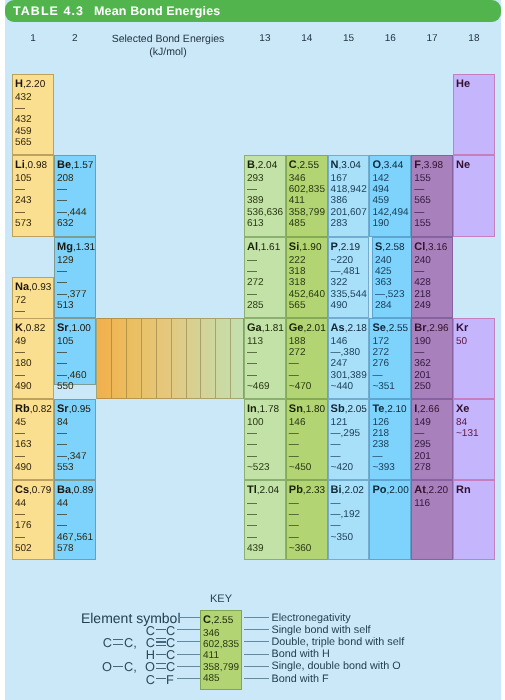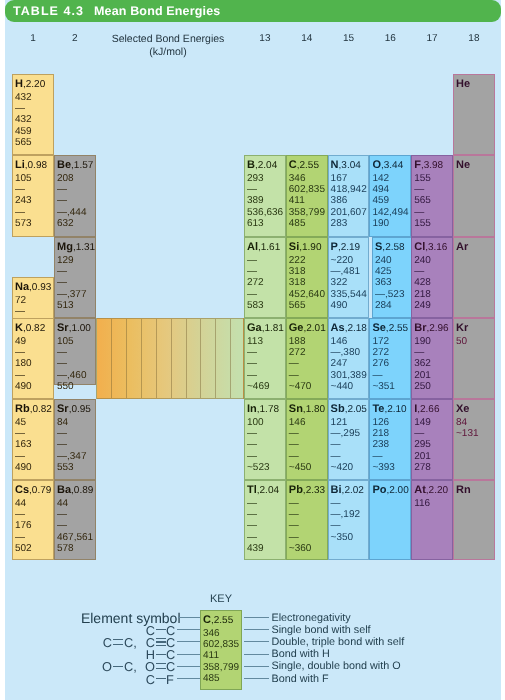--- a/index.html
+++ b/index.html
@@ -8,23 +8,23 @@
   #bg{position:absolute;left:5px;top:0;width:496px;height:700px;background:#CBE8F9;}
   #titlebar{position:absolute;left:5px;top:0;width:496px;height:22px;background:#51B44D;border-radius:9px;}
   .tno{position:absolute;left:8px;top:4px;font-size:12.5px;font-weight:bold;color:#fff;letter-spacing:1.05px;}
   .ttl{position:absolute;left:89px;top:4px;font-size:12.5px;font-weight:bold;color:#fff;letter-spacing:.15px;}
 
   .colhdr{position:absolute;top:33px;width:24px;margin-left:-12px;text-align:center;font-size:10px;color:#22343f;}
   #ctrhdr{position:absolute;left:88px;top:33px;width:160px;text-align:center;font-size:10.5px;color:#22343f;line-height:13px;}
 
   #table{position:absolute;left:12px;top:74px;width:482px;height:486px;}
   .cell{position:absolute;box-sizing:border-box;border:1px solid rgba(130,100,45,.50);}
-  .g1{background:#FADF90;} .g2{background:#a3a3a3;}
+  .g1{background:#FADF90;} .g2{background:#7dd3fc;}
   .g13{background:#C3E2A8;} .g14{background:#B2D473;} .g15{background:#A9E0F9;}
-  .g16{background:#7dd3fc;} .g17{background:#A881BC;} .g18{background:#a3a3a3;}
+  .g16{background:#7dd3fc;} .g17{background:#A881BC;} .g18{background:#c4b5fd;}
   .g13,.g14{border-color:rgba(95,135,65,.55);}
   .g15,.g16{border-color:rgba(60,120,165,.5);}
   .g17{border-color:rgba(115,82,145,.65);} .g18{border-color:rgba(200,90,150,.6);}
   .sym{position:absolute;left:2px;top:3.5px;font-weight:bold;font-size:11px;color:#1b1409;line-height:11px;}
   .en{font-weight:normal;font-size:10px;}
   .en:before{content:",";}
   .val{position:absolute;left:2px;font-size:10px;color:#34280f;white-space:nowrap;line-height:10px;}
   .v0{top:17.8px;} .v1{top:29.1px;} .v2{top:40.4px;} .v3{top:51.7px;} .v4{top:63px;}
   .g13 .sym,.g14 .sym{color:#182208;} .g15 .sym,.g16 .sym{color:#0e2636;}
   .g17 .sym,.g18 .sym{color:#33102c;}
@@ -172,21 +172,21 @@
         <div class="val v2">—</div>
         <div class="val v3">—,377</div>
         <div class="val v4">513</div>
       </div>
 <div class="cell g13" style="left:232px;top:163px;width:41.8px;height:81px;">
         <div class="sym"><span>Al</span><span class="en">1.61</span></div>
         <div class="val v0">—</div>
         <div class="val v1">—</div>
         <div class="val v2">272</div>
         <div class="val v3">—</div>
-        <div class="val v4">583</div>
+        <div class="val v4">285</div>
       </div>
 <div class="cell g14" style="left:273.8px;top:163px;width:41.8px;height:81px;">
         <div class="sym"><span>Si</span><span class="en">1.90</span></div>
         <div class="val v0">222</div>
         <div class="val v1">318</div>
         <div class="val v2">318</div>
         <div class="val v3">452,640</div>
         <div class="val v4">565</div>
       </div>
 <div class="cell g15" style="left:315.6px;top:163px;width:41.8px;height:81px;">
@@ -205,23 +205,20 @@
         <div class="val v3">—,523</div>
         <div class="val v4">284</div>
       </div>
 <div class="cell g17" style="left:399.2px;top:163px;width:41.8px;height:81px;">
         <div class="sym"><span>Cl</span><span class="en">3.16</span></div>
         <div class="val v0">240</div>
         <div class="val v1">—</div>
         <div class="val v2">428</div>
         <div class="val v3">218</div>
         <div class="val v4">249</div>
-      </div>
-<div class="cell g18" style="left:441px;top:163px;width:41.8px;height:81px;">
-        <div class="sym"><span>Ar</span></div>
       </div>
 <div class="cell g1" style="left:0px;top:244px;width:42px;height:81px;">
         <div class="sym"><span>K</span><span class="en">0.82</span></div>
         <div class="val v0">49</div>
         <div class="val v1">—</div>
         <div class="val v2">180</div>
         <div class="val v3">—</div>
         <div class="val v4">490</div>
       </div>
 <div class="cell g2" style="left:42px;top:244px;width:42px;height:67px;">

